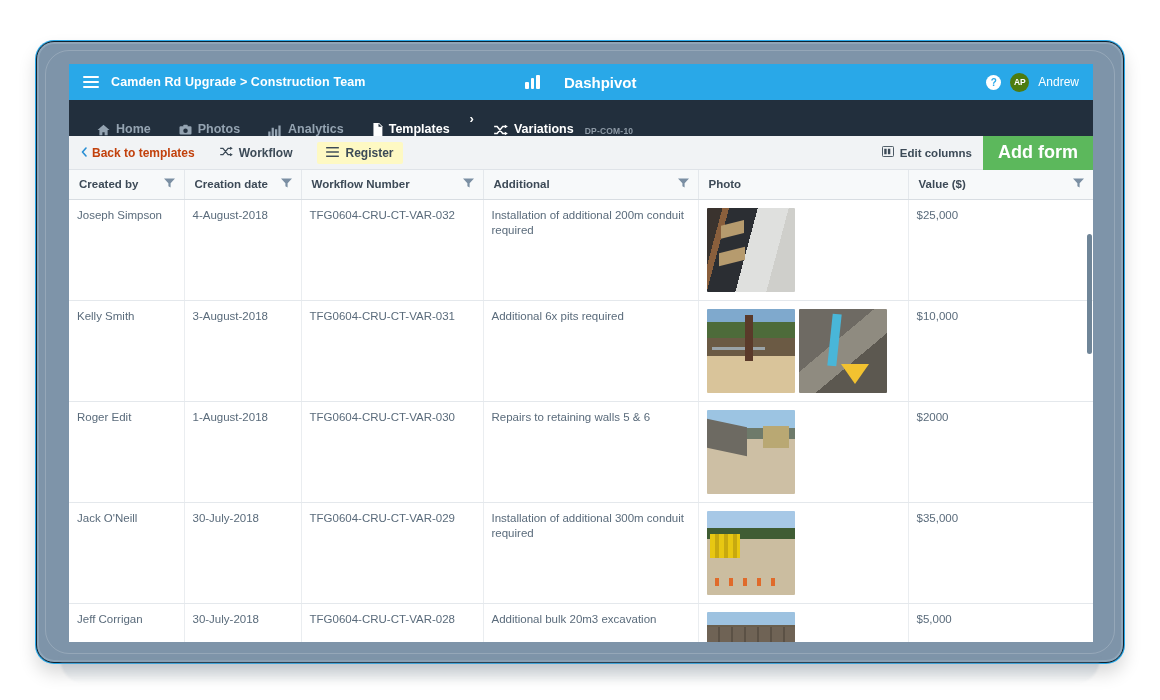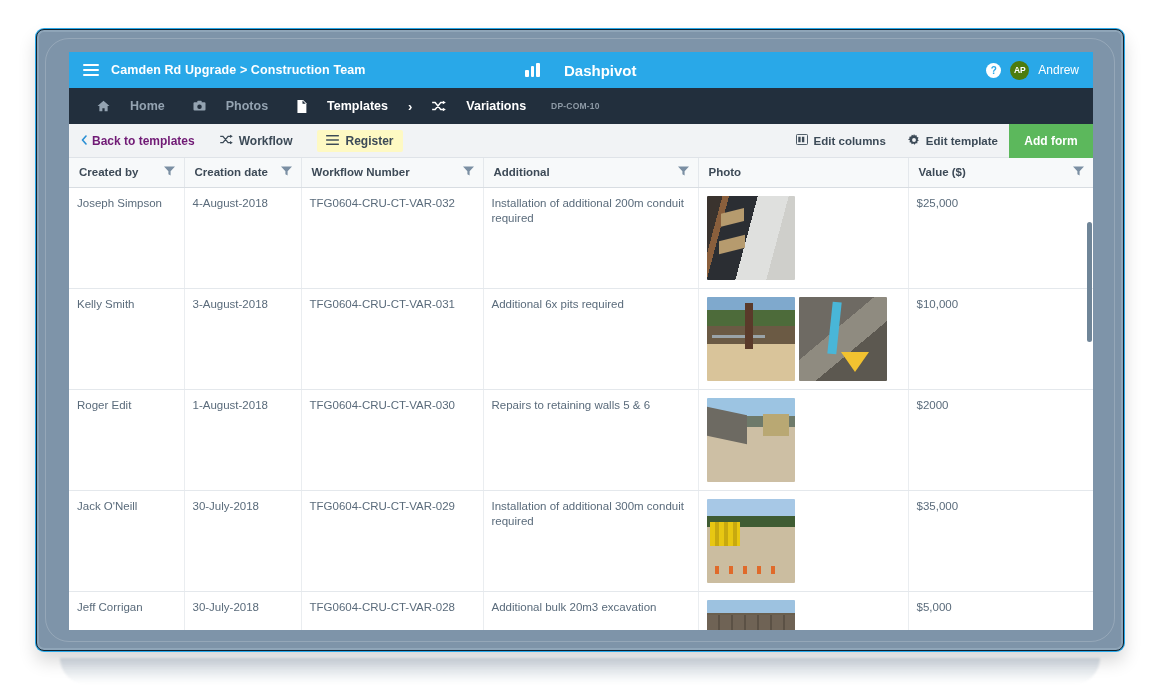--- a/index.html
+++ b/index.html
@@ -8,24 +8,24 @@
     background: #ffffff;
     font-family: "Liberation Sans", sans-serif;
     overflow: hidden;
   }
 
   
   .stage { position: relative; width: 1160px; height: 700px; background:#fff; }
 
   .tablet {
     position: absolute;
-    left: 36px; top: 29px;
+    left: 36px; top: 41px;
     width: 1088px; height: 622px;
     background: #7e94a9;
-    border-radius: 8px;
+    border-radius: 18px;
     border: 1px solid #0e2230;
     box-shadow: inset 0 0 0 2px #8fa5b8,
                 0 0 0 1px #29a8e8,
                 0 10px 18px rgba(0,0,0,0.16);
   }
   .tablet::after{
     content:"";
     position:absolute; left:8px; top:8px; right:8px; bottom:8px;
     border-radius: 24px;
     border: 1px solid rgba(255,255,255,0.18);
@@ -87,57 +87,57 @@
   }
   .username{ font-size:12px; }
 
   
   .navbar {
     height: 36px; background: #222f3d;
     display:flex; align-items:center; gap: 0px;
     padding-left: 14px;
   }
   .nav-item{
-    display:flex; align-items:center; gap:20px;
+    display:flex; align-items:flex-end; gap:6px;
     color:#94a3b1; font-size:12.5px; font-weight:bold;
     padding: 0 14px; height:36px; cursor:pointer;
     white-space:nowrap;
   }
   .nav-item.active{ color:#ffffff; }
   .nav-ico{ display:inline-flex; align-items:center; }
   .nav-ico svg{ display:block; }
   .nav-sep{ color:#ffffff; font-size:13px; font-weight:bold; padding: 0 6px; }
   .badge-code{ color:#8e9aa6; font-size:8.5px; font-weight:bold; margin-left:5px; letter-spacing:.2px;}
 
   
   .toolbar{
     height: 34px; background:#f1f3f5; border-bottom:1px solid #dfe3e8;
     display:flex; align-items:center; position:relative;
   }
   .back-link{
     display:flex;align-items:center;gap:5px;
-    color:#701a75;font-size:12px;font-weight:bold;
+    color:#c2410c;font-size:12px;font-weight:bold;
     padding-left:12px; cursor:pointer;
   }
   .tb-btn{
     display:flex;align-items:center;gap:6px;
     font-size:12px;color:#3c4a57;font-weight:bold;
     padding:4px 9px; margin-left:16px; border-radius:2px; cursor:pointer;
   }
   .tb-btn.active{ background:#fef9c3; }
   .toolbar-right{ margin-left:auto; display:flex; align-items:stretch; height:34px; }
   .tb-r-btn{
     display:flex;align-items:center;gap:6px;
     font-size:11.5px;color:#3c4a57;font-weight:bold;
     padding: 0 11px; cursor:pointer;
   }
   .add-form{
-    background:#5cb85c; color:#fff; font-size:12px; font-weight:bold;
+    background:#5cb85c; color:#fff; font-size:18px; font-weight:bold;
     display:flex;align-items:center;justify-content:center;
-    width: 84px; cursor:pointer;
+    width: 110px; cursor:pointer;
   }
 
   
   .table-wrap{ height: 472px; overflow:hidden; background:#fff; }
   table{ border-collapse: collapse; width: 1024px; table-layout: fixed; }
   thead th{
     background:#f7f9fa; border-bottom:1px solid #d8dde2; border-right:1px solid #e4e8ec;
     height:29px; text-align:left; padding: 0 10px;
     font-size:11.5px; font-weight:bold; color:#3d4a57;
     position:relative; vertical-align:middle;
@@ -249,20 +249,31 @@
           <span class="nav-ico">
             <svg width="13" height="12" viewBox="0 0 16 16">
                 <rect x="0" y="3" width="16" height="11" rx="1.5" fill="#94a3b1"></rect>
                 <rect x="5" y="1" width="6" height="3" rx="1" fill="#94a3b1"></rect>
                 <circle cx="8" cy="9" r="3" fill="#222f3d"></circle>
               </svg>
           </span>
           <span>Photos</span>
         </div>
 
+        <div class="nav-item">
+          <span class="nav-ico">
+            <svg width="14" height="12" viewBox="0 0 18 16">
+                <rect x="0" y="10" width="3" height="6" fill="#94a3b1"></rect>
+                <rect x="4.5" y="5" width="3" height="11" fill="#94a3b1"></rect>
+                <rect x="9" y="7" width="3" height="9" fill="#94a3b1"></rect>
+                <rect x="13.5" y="2" width="3" height="14" fill="#94a3b1"></rect>
+              </svg>
+          </span>
+          <span>Analytics</span>
+        </div>
 
         <div class="nav-item active">
           <span class="nav-ico">
             <svg width="11" height="13" viewBox="0 0 12 16">
                 <path fill="#ffffff" d="M1 0h7l4 4v12H1z"></path>
                 <path fill="#222f3d" d="M7.2.6v4h4z"></path>
               </svg>
           </span>
           <span>Templates</span>
         </div>
@@ -316,29 +327,20 @@
           <div class="tb-r-btn">
             <span>
               <svg width="12" height="11" viewBox="0 0 13 12">
                   <rect x="0.5" y="0.5" width="12" height="11" rx="1" stroke="#3c4a57" fill="none"></rect>
                   <rect x="2.4" y="3" width="2.6" height="6" fill="#3c4a57"></rect>
                   <rect x="6.4" y="3" width="2.6" height="6" fill="#3c4a57"></rect>
                 </svg>
             </span>
             <span>Edit columns</span>
           </div>
-          <div class="tb-r-btn">
-            <span>
-              <svg width="12" height="12" viewBox="0 0 16 16">
-                  <path fill="#3c4a57" d="M8 0l1.2 2.1 2.3-.6.3 2.4 2.3.9-1.2 2.1 1.5 1.9-2.1 1.2.3 2.4-2.4-.2-1.3 2-1.9-1.5-2.2 1-.6-2.3-2.4-.4 1-2.2L0 7.2l2-1.3L1.8 3.5l2.4-.3.9-2.3 2.1 1.2z"></path>
-                  <circle cx="8" cy="8" r="2.6" fill="#f1f3f5"></circle>
-                </svg>
-            </span>
-            <span>Edit template</span>
-          </div>
           <div class="add-form">Add form</div>
         </div>
       </div>
 
       <div class="table-wrap">
         <table>
           <thead>
             <tr>
               <th class="c1">
                 <span>Created by</span>

